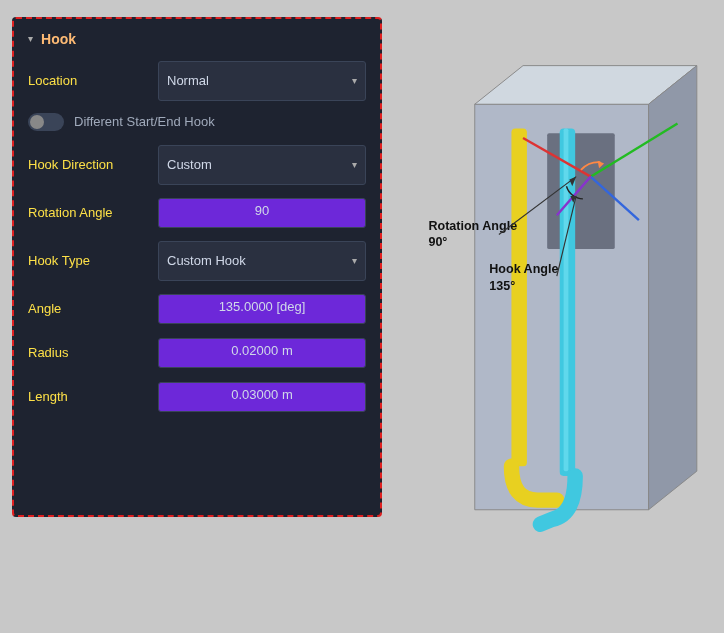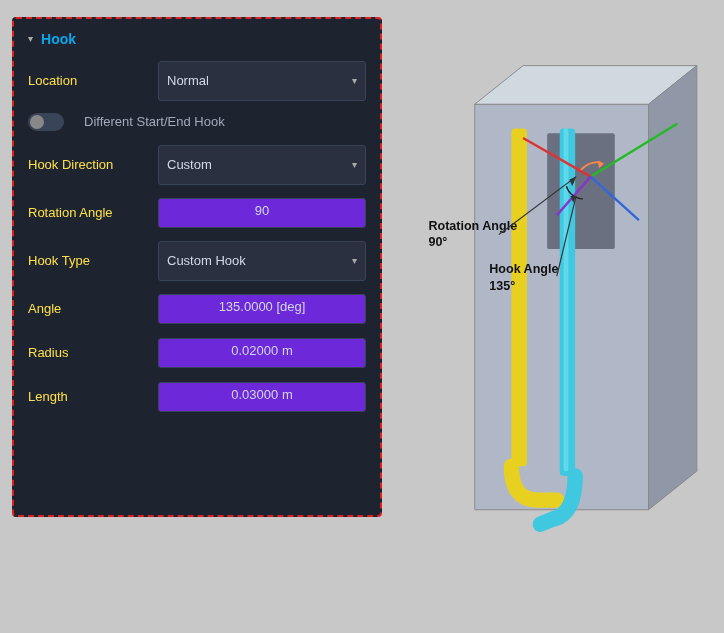--- a/index.html
+++ b/index.html
@@ -36,21 +36,21 @@
       display: flex;
       align-items: center;
       gap: 8px;
       margin-bottom: 14px;
     }
     .chevron-icon {
       color: #aaa;
       font-size: 10px;
     }
     .panel-title {
-      color: #0ea5e9;
+      color: #fdba74;
       font-size: 14px;
       font-weight: 600;
     }
     .form-row {
       display: flex;
       align-items: center;
       margin-bottom: 12px;
       min-height: 32px;
     }
     .form-label {
@@ -87,21 +87,21 @@
       color: #d0d8e8;
       font-size: 13px;
       padding: 4px 8px;
       height: 30px;
       text-align: center;
     }
     
     .toggle-row {
       display: flex;
       align-items: center;
-      gap: 20px;
+      gap: 10px;
       margin-bottom: 14px;
     }
     .toggle-switch {
       width: 36px;
       height: 18px;
       background: #3a4458;
       border-radius: 9px;
       position: relative;
       cursor: pointer;
       flex-shrink: 0;

